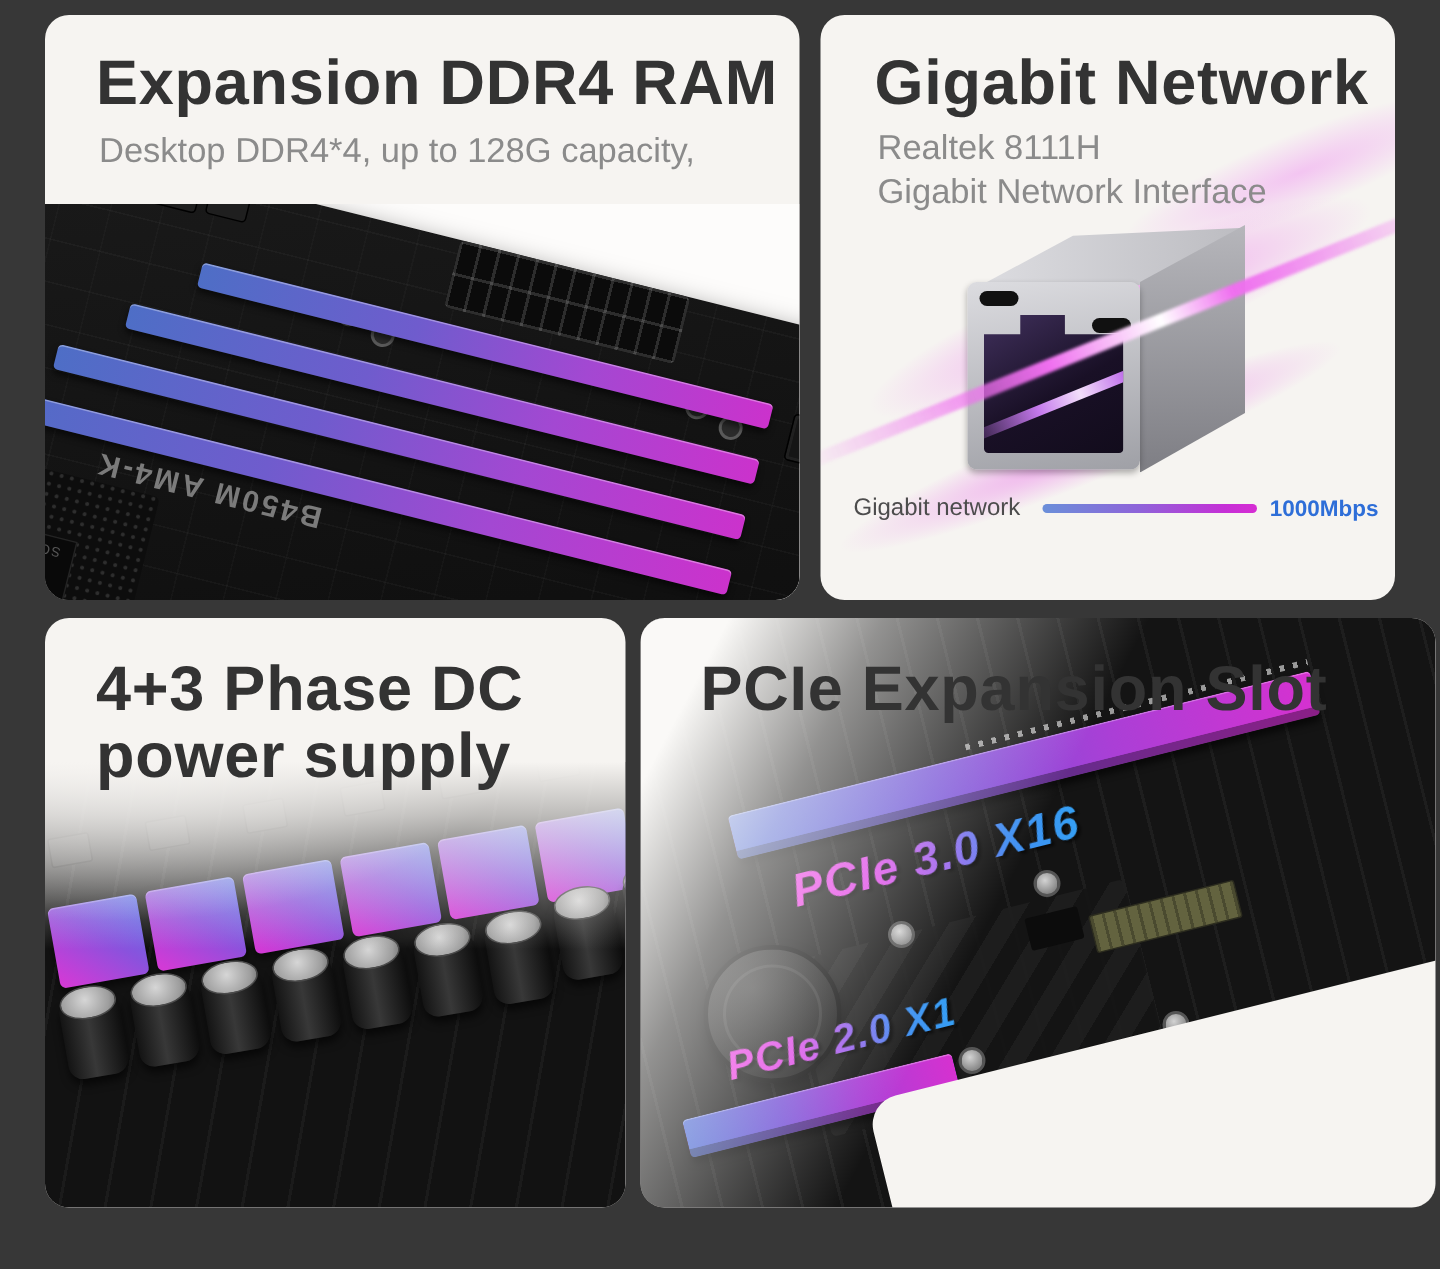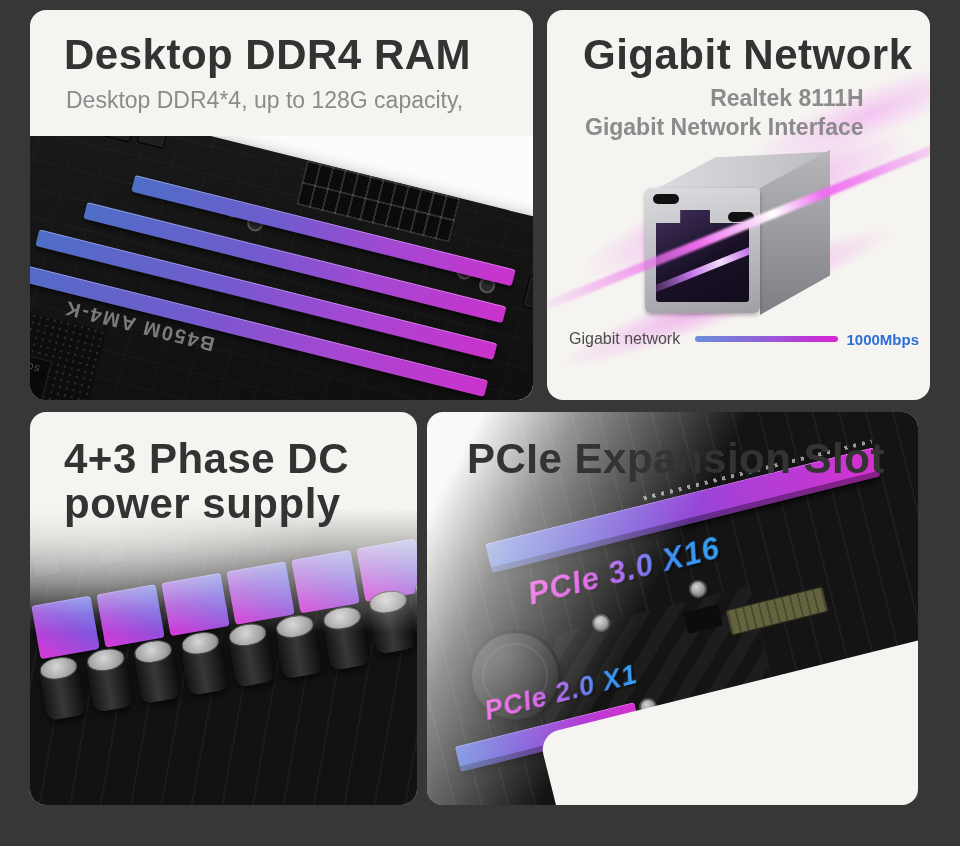--- a/index.html
+++ b/index.html
@@ -3,24 +3,24 @@
 <meta charset="utf-8">
 <style>
   * { margin:0; padding:0; box-sizing:border-box; }
   html,body { width:960px; height:846px; }
   body { background:#373737; font-family:"Liberation Sans", sans-serif; position:relative; overflow:hidden; }
 
   .panel { position:absolute; background:#f6f4f1; border-radius:16px; overflow:hidden; }
   #panel-ram     { left:30px;  top:10px;  width:503px; height:390px; }
   #panel-network { left:547px; top:10px;  width:383px; height:390px; }
   #panel-power   { left:30px;  top:412px; width:387px; height:393px; }
-  #panel-pcie    { left:427px; top:412px; width:491px; height:393px; }
+  #panel-pcie    { left:427px; top:412px; width:530px; height:393px; }
 
   .panel-title { position:absolute; font-weight:700; color:#333; font-size:42px; letter-spacing:.5px; line-height:1.08; z-index:10; }
-  .panel-sub   { position:absolute; color:#8b8b8b; font-size:23px; line-height:29px; z-index:10;text-align:right; }
+  .panel-sub   { position:absolute; color:#8b8b8b; font-size:23px; line-height:29px; z-index:10; }
 
   
   #panel-ram .panel-title { left:34px; top:22px; }
   #panel-ram .panel-sub   { left:36px; top:76px; }
   .photo-ram { position:absolute; left:0; top:126px; width:503px; height:264px; overflow:hidden; background:#fdfcfb; }
   .mobo-board { position:absolute; left:-80px; top:-65px; width:780px; height:430px;
       background:linear-gradient(160deg,#1b1b1b,#101010 55%,#0c0c0c); border-radius:6px;
       transform:rotate(14deg); transform-origin:0 0; box-shadow:0 -2px 0 #3c3c3c inset, 0 6px 18px rgba(0,0,0,.5); }
   .mobo-texture { position:absolute; inset:0; background:
       repeating-linear-gradient(0deg, rgba(255,255,255,.03) 0 1px, transparent 1px 28px),
@@ -41,21 +41,21 @@
   .cap-small { position:absolute; width:16px; height:16px; border-radius:50%; background:#2b2b2b; border:2px solid #595959; }
   .cpu-socket { position:absolute; left:55px; top:215px; width:160px; height:130px; background:#0d0d0d; border-radius:4px;
       background-image:radial-gradient(circle at 2px 2px, #2e2e2e 1px, transparent 1.6px); background-size:7px 7px; }
   .cpu-pad { position:absolute; left:42px; top:42px; width:72px; height:50px; background:#090909; border:1px solid #232323; }
   .board-print { position:absolute; left:168px; top:190px; transform:rotate(180deg); color:#7b7b7b; font-weight:700;
       font-size:20px; letter-spacing:2px; white-space:nowrap; }
   .socket-print { position:absolute; left:92px; top:262px; transform:rotate(180deg); color:#565656; font-size:9px; letter-spacing:1px; }
 
   
   #panel-network .panel-title { left:36px; top:22px; }
-  #panel-network .panel-sub   { left:38px; top:74px;font-weight:bold; }
+  #panel-network .panel-sub   { left:38px; top:74px; }
   .photo-net { position:absolute; left:0; top:130px; width:383px; height:185px; overflow:visible; }
   .beam { position:absolute; transform:rotate(-22deg); pointer-events:none; }
   .beam-a { left:-40px; top:20px;  width:480px; height:90px; background:radial-gradient(ellipse closest-side, rgba(236,92,236,.5), transparent 75%); }
   .beam-b { left:-30px; top:78px;  width:470px; height:9px;  background:linear-gradient(90deg, transparent, #ef6fef 38%, #ffffff 55%, #ef6fef 66%, transparent); filter:blur(1px); }
   .beam-c { left:-60px; top:128px; width:480px; height:60px; background:radial-gradient(ellipse closest-side, rgba(230,80,230,.45), transparent 75%); }
   .beam-d { left:150px; top:-60px; width:340px; height:70px; background:radial-gradient(ellipse closest-side, rgba(238,120,242,.38), transparent 75%); }
   .rj45 { position:absolute; left:98px; top:10px; width:200px; height:175px; }
   .rj45-top { position:absolute; left:0; top:0; width:185px; height:45px;
       background:linear-gradient(90deg,#dedee2,#bcbcc1); 
       clip-path:polygon(0% 100%, 62% 89%, 100% 4%, 38% 16%); }
@@ -135,21 +135,21 @@
       background:radial-gradient(circle at 40% 35%, #d3d3d3, #8a8a8a 70%); border:2px solid #555; }
   .pcie-wash { position:absolute; inset:0; pointer-events:none; background:
       linear-gradient(118deg, rgba(250,249,247,1) 8%, rgba(250,249,247,.55) 22%, rgba(250,249,247,0) 46%); }
   .board-corner { position:absolute; right:-110px; bottom:-170px; width:460px; height:300px; background:#f6f4f1;
       transform:rotate(-14deg); border-radius:20px; }
 </style>
 </head>
 <body>
 
 <section class="panel" id="panel-ram">
-  <h1 class="panel-title">Desktop DDR4 RAM</h1>
+  <h1 class="panel-title">Expansion DDR4 RAM</h1>
   <p class="panel-sub">
     <span>Desktop DDR4*4, up to 128G capacity,</span><br>
   </p>
   <div class="photo-ram">
     <div class="mobo-board">
       <div class="mobo-texture"></div>
 
       <div class="edge-conn" style="left:158px; top:0px;"></div>
       <div class="edge-conn" style="left:198px; top:-2px; width:28px;"></div>
       <div class="atx-connector"></div>

